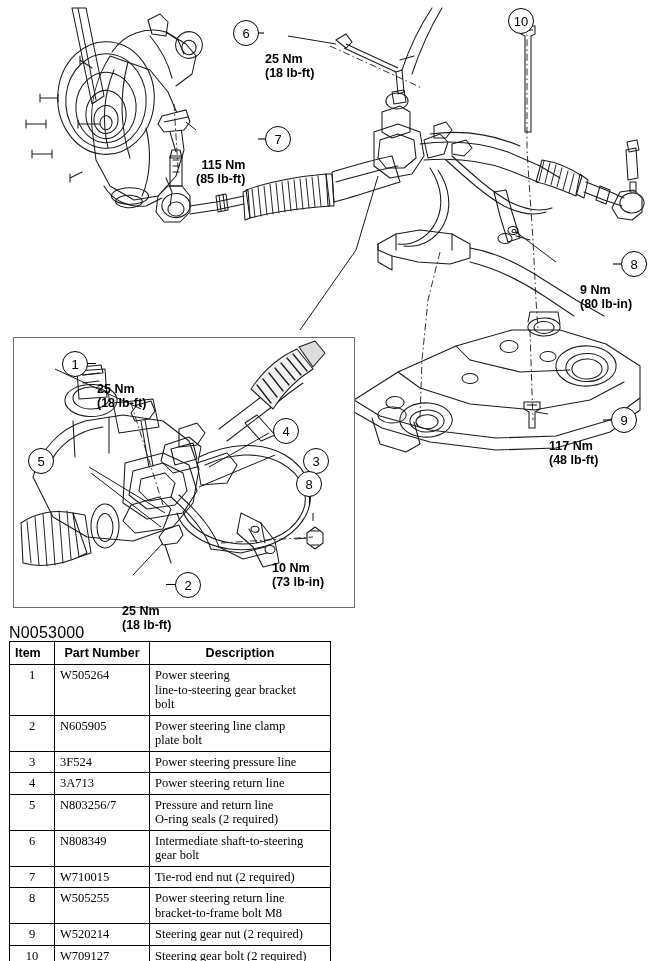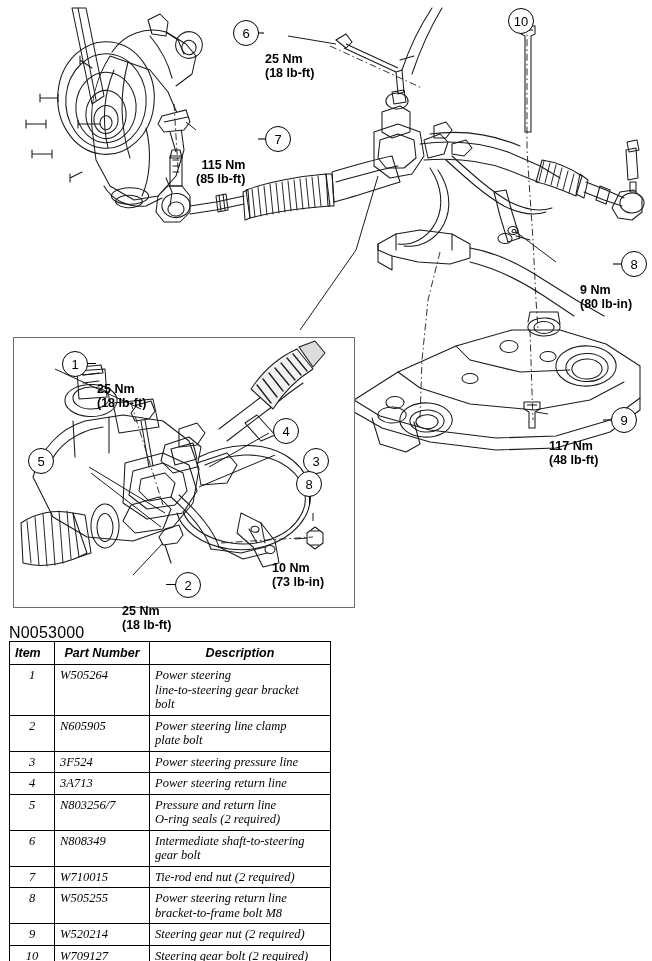--- a/index.html
+++ b/index.html
@@ -53,21 +53,20 @@
 
   
   .parts-table{
     position:absolute;left:9px;top:641px;width:322px;
     border-collapse:collapse;background:#fff;
   }
   .parts-table th,.parts-table td{
     border:1px solid #000;
     padding:3px 5px;
     vertical-align:top;
-    font-style:italic;
   }
   .parts-table th{
     font-family:"Liberation Sans", sans-serif;
     font-size:12.5px;font-weight:bold;text-align:center;
     padding:4px 5px;
   }
   .parts-table th.c-item{text-align:left;}
   .parts-table td{
     font-family:"Liberation Serif", serif;
     font-size:12.5px;line-height:14.5px;

